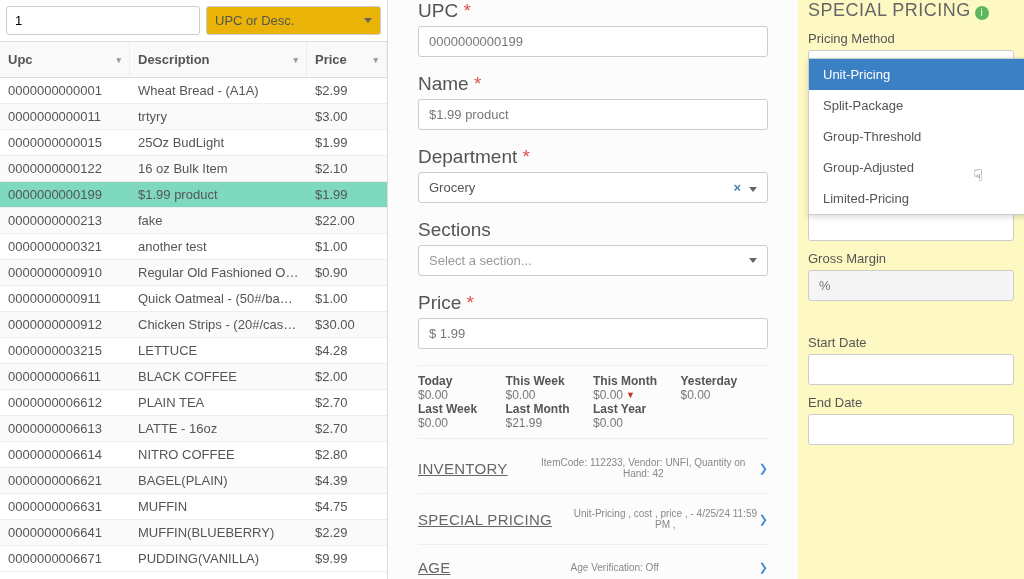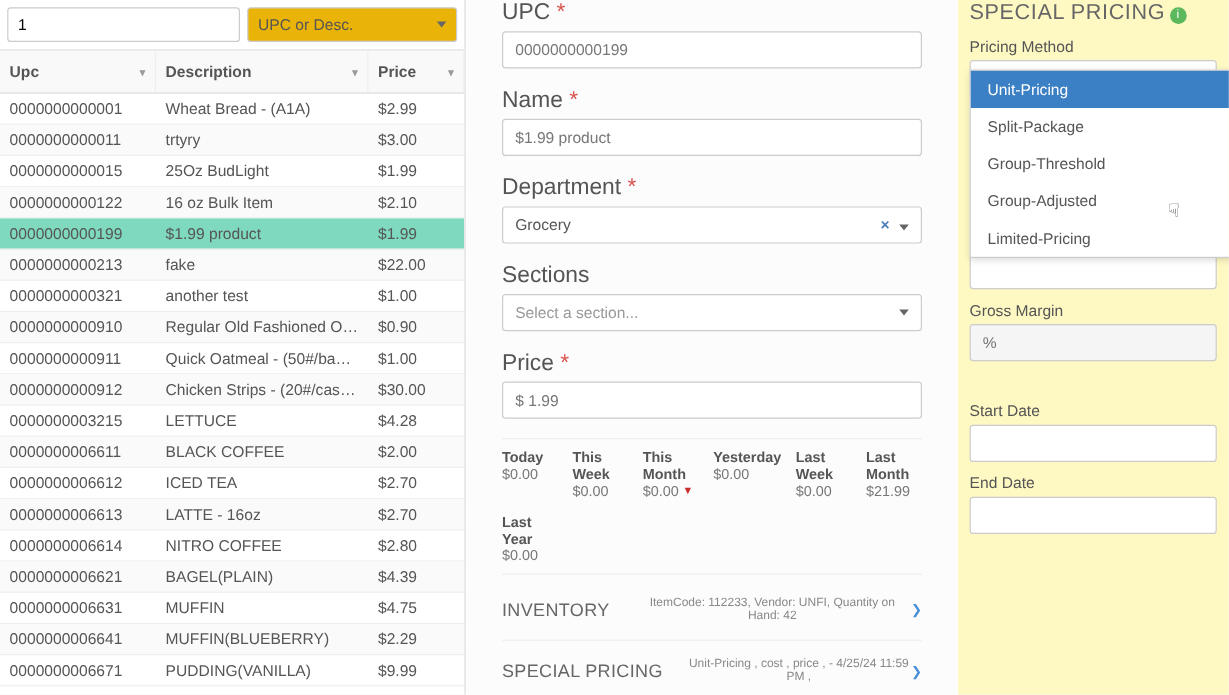--- a/index.html
+++ b/index.html
@@ -28,29 +28,29 @@
 
 
 .middle-panel { width: 410px; background: #fcfcfc; padding: 0 30px; overflow-y: auto; }
 .form-group { margin-bottom: 16px; }
 .form-label { display: block; font-size: 19px; color: #555; margin-bottom: 4px; }
 .req { color: #d9534f; }
 .form-input { width: 100%; border: 1px solid #ccc; border-radius: 3px; padding: 7px 10px; font-size: 13px; background: #fff; color: #777; }
 .form-select { width: 100%; border: 1px solid #ccc; border-radius: 3px; padding: 7px 10px; background: #fff; display: flex; justify-content: space-between; align-items: center; cursor: pointer; }
 .select-clear { color: #4a7db5; font-weight: bold; margin-right: 8px; }
 
-.stats-grid { display: grid; grid-template-columns: repeat(6, 1fr); gap: 12px; border-top: 1px solid #eee; border-bottom: 1px solid #eee; padding: 8px 0; margin-bottom: 4px; }
+.stats-grid { display: grid; grid-template-columns: repeat(4, 1fr); gap: 0; border-top: 1px solid #eee; border-bottom: 1px solid #eee; padding: 8px 0; margin-bottom: 4px; }
 .stat { font-size: 12px; }
 .stat-label { font-weight: 600; color: #555; }
 .stat-value { color: #777; display: flex; align-items: center; gap: 3px; }
 .trend-up { color: #5cb85c; font-size: 9px; }
 .trend-down { color: #c9302c; font-size: 9px; }
 
 .accordion-section { border-bottom: 1px solid #eee; padding: 14px 0; display: flex; justify-content: space-between; align-items: center; cursor: pointer; }
-.accordion-title { font-size: 15px; font-weight: 400; color: #666; letter-spacing: 0.3px; }
+.accordion-title { font-size: 15px; font-weight: 400; color: #666; letter-spacing: 0.3px; text-decoration: underline; }
 .accordion-meta { font-size: 10px; color: #888; text-align: center; flex: 1; padding-left: 20px; }
 .chevron-right { color: #4a90d9; font-size: 11px; }
 
 
 .right-panel { width: 226px; background: #fef9c3; padding: 0 10px 10px 10px; position: relative; }
 .sp-title { font-size: 18px; font-weight: 400; color: #666; letter-spacing: 0.5px; }
 .sp-info-icon { display: inline-block; width: 14px; height: 14px; background: #5cb85c; border-radius: 50%; color: #fff; font-size: 10px; text-align: center; line-height: 14px; vertical-align: middle; }
 .right-label { font-size: 13px; color: #555; margin-top: 10px; margin-bottom: 4px; display: block; }
 .right-input { width: 100%; border: 1px solid #ccc; border-radius: 3px; padding: 7px 10px; font-size: 13px; background: #fff; }
 .right-input.disabled { background: #f5f5f5; color: #999; }
@@ -145,21 +145,21 @@
             <div class="td col-desc">LETTUCE</div>
             <div class="td col-price">$4.28</div>
           </div>
           <div class="tr">
             <div class="td col-upc">0000000006611</div>
             <div class="td col-desc">BLACK COFFEE</div>
             <div class="td col-price">$2.00</div>
           </div>
           <div class="tr">
             <div class="td col-upc">0000000006612</div>
-            <div class="td col-desc">ICED TEA</div>
+            <div class="td col-desc">PLAIN TEA</div>
             <div class="td col-price">$2.70</div>
           </div>
           <div class="tr">
             <div class="td col-upc">0000000006613</div>
             <div class="td col-desc">LATTE - 16oz</div>
             <div class="td col-price">$2.70</div>
           </div>
           <div class="tr">
             <div class="td col-upc">0000000006614</div>
             <div class="td col-desc">NITRO COFFEE</div>

